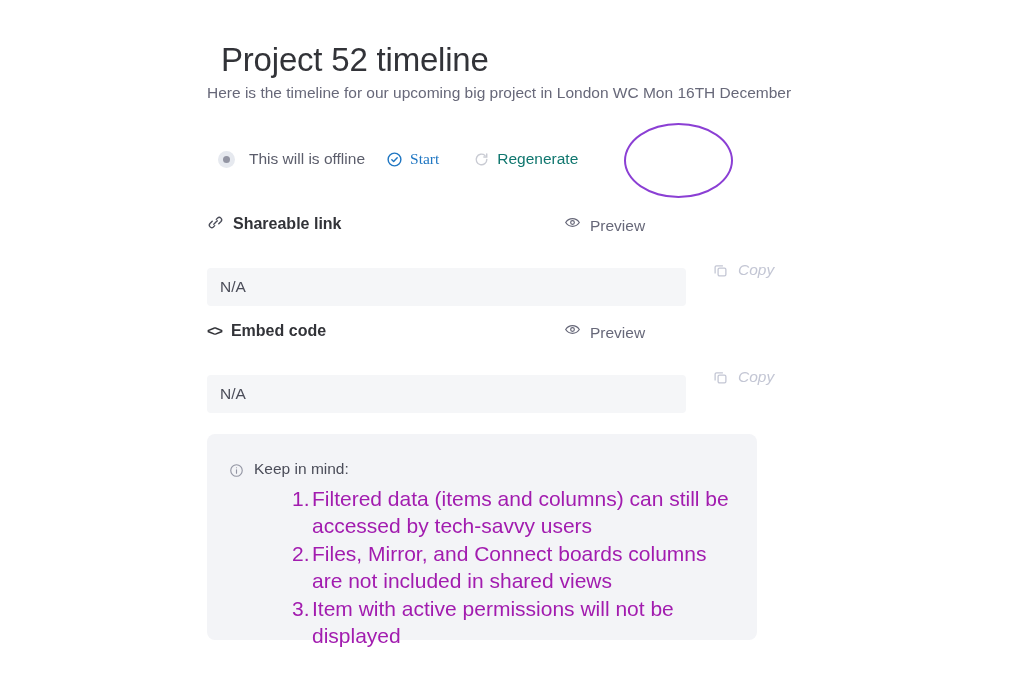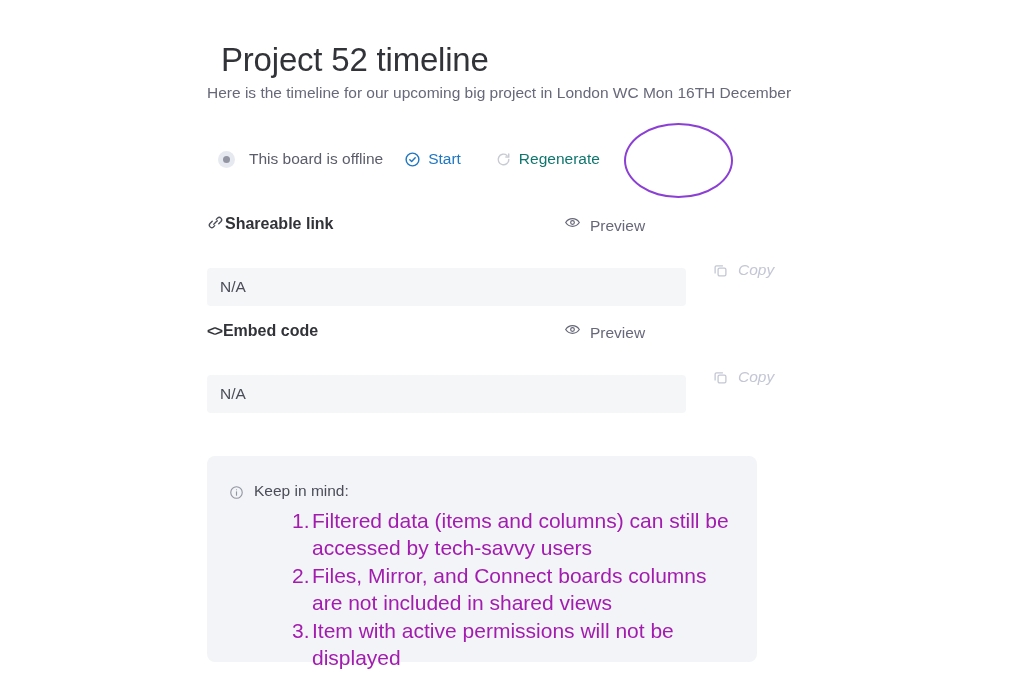--- a/index.html
+++ b/index.html
@@ -81,39 +81,40 @@
   .action-link {
     display: flex;
     align-items: center;
     gap: 7px;
     font-size: 15.5px;
     white-space: nowrap;
   }
   .action-start {
     margin-left: 21px;
     color: #1f76c2;
+    font-family: Liberation Serif, serif;
   }
   .action-regenerate {
     margin-left: 34px;
     color: #0f766e;
     align-items: flex-end;
   }
   .action-link svg { display: block; flex: none; }
 
   
   .field-block { position: absolute; left: 0; width: 600px; }
   .field-head {
     display: flex;
     align-items: center;
     height: 22px;
   }
   .field-label {
     display: flex;
     align-items: center;
-    gap: 1px;
+    gap: 9px;
     font-size: 16px;
     font-weight: 700;
     color: #323338;
     white-space: nowrap;
   }
   .field-label .code-icon {
     font-size: 14.5px;
     font-weight: 700;
     letter-spacing: -1px;
     color: #323338;
@@ -166,21 +167,21 @@
     font-family: "Liberation Sans", sans-serif;
     white-space: nowrap;
     font-style: italic;
   }
   .copy-btn svg { display: block; flex: none; }
 
   
   .info-panel {
     position: absolute;
     left: 0;
-    top: 456px;
+    top: 434px;
     width: 550px;
     height: 206px;
     background: #f3f4f7;
     border-radius: 8px;
     padding: 26px 22px 0 22px;
   }
   .info-head {
     display: flex;
     align-items: flex-start;
     gap: 10px;
@@ -230,21 +231,21 @@
   <h1 class="page-title">Project 52 timeline</h1>
 
   <div class="page-subtitle">Here is the timeline for our upcoming big project in London WC Mon 16TH December</div>
 
   <div class="status-row">
 
     <span class="radio-toggle">
       <span class="dot"></span>
     </span>
 
-    <span class="status-label">This board is offline</span>
+    <span class="status-label">This will is offline</span>
 
     <span class="action-link action-start">
       <span>
         <svg width="17" height="17" viewBox="0 0 24 24" fill="none" stroke="#1f76c2" stroke-width="2">
           <circle cx="12" cy="12" r="9"></circle>
           <path d="M8.2 12.2l2.6 2.6 5-5.4" stroke-linecap="round" stroke-linejoin="round"></path>
         </svg>
       </span>
       <span>Start</span>
     </span>

